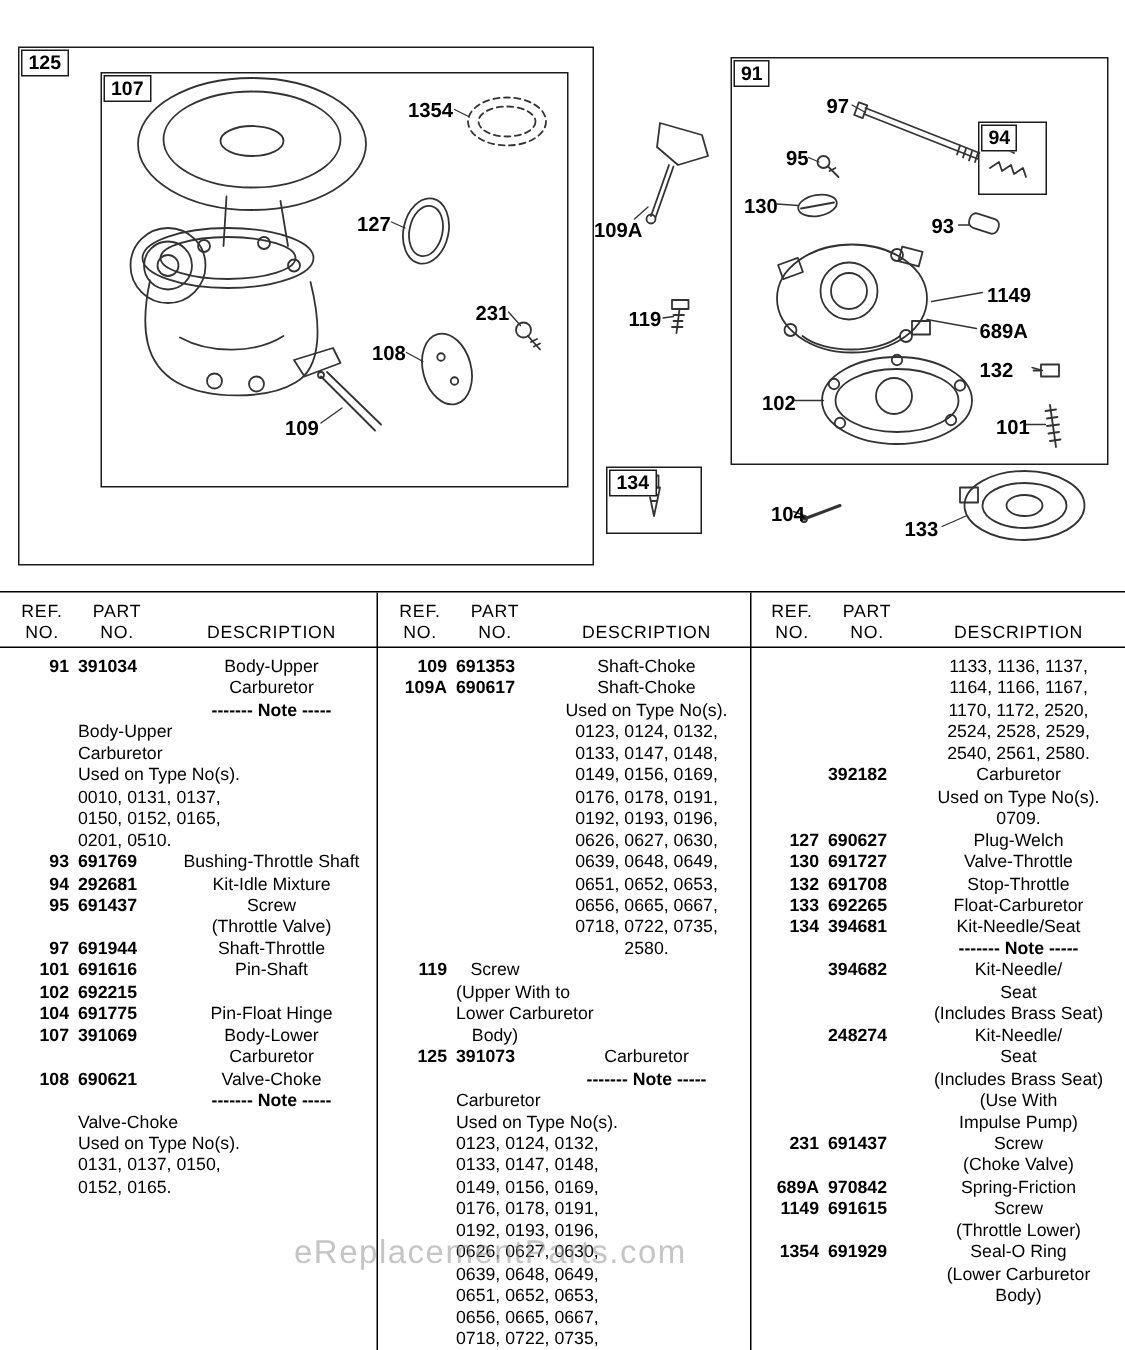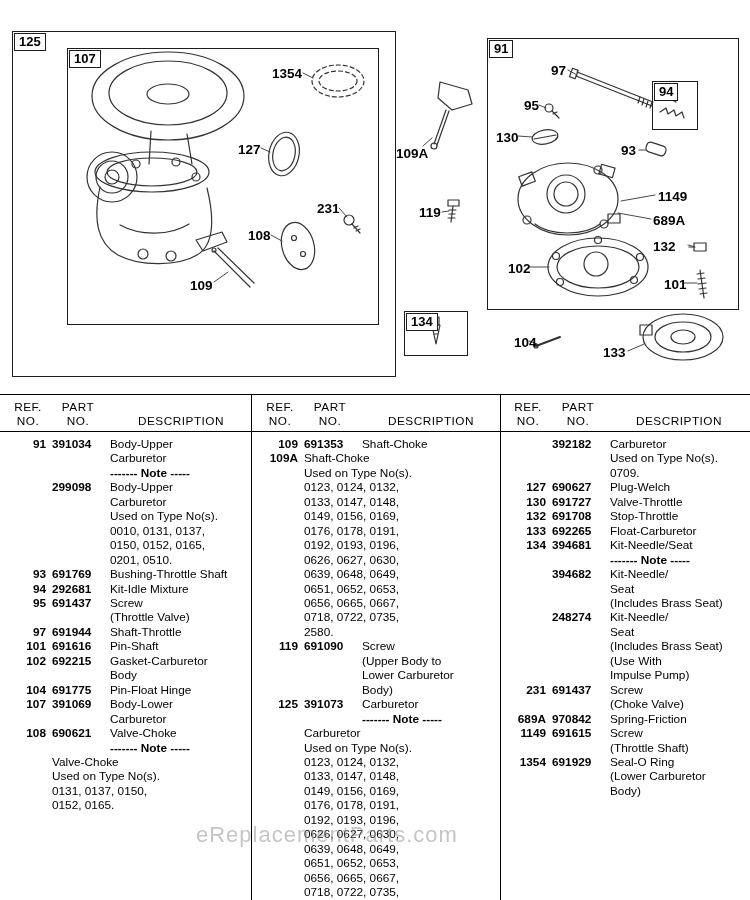--- a/index.html
+++ b/index.html
@@ -28,21 +28,21 @@
     position:absolute; left:0; top:370px; width:750px; height:530px;
     border-top:1.3px solid #000;
     font-size:11.8px; line-height:14.45px;
   }
   .vline { position:absolute; top:0; bottom:0; width:1.3px; background:#000; z-index:1; }
   .hrule { position:absolute; left:0; right:0; height:1.3px; background:#000; z-index:1; }
   .colgroup { position:absolute; top:0; }
   .trow { display:grid; grid-template-columns:36px 52px 1fr; column-gap:6px; }
   .tref  { text-align:right; font-weight:bold; white-space:nowrap; }
   .tpart { font-weight:bold; white-space:nowrap; }
-  .tdesc { white-space:nowrap; }
+  .tdesc { white-space:nowrap;text-align:center; }
   .trow.note .tdesc { font-weight:bold; }
   .thead { padding-top:5px; height:36px; }
   .thead .h { font-weight:normal; text-align:center; letter-spacing:.5px; }
   .tbody { padding-top:6px; }
   .watermark {
     position:absolute; left:196px; top:433px; z-index:6;
     font-size:22px; font-weight:normal; letter-spacing:1px;
     color:rgba(150,150,150,.55); pointer-events:none; white-space:nowrap;
   }
 </style>
@@ -281,21 +281,20 @@
           </div>
           <div class="trow note">
             <span class="tref"></span>
             <span class="tpart"></span>
             <span class="tdesc">
               <div>------- Note -----</div>
             </span>
           </div>
           <div class="trow">
             <span class="tref"></span>
-            <span class="tpart">299098</span>
             <span class="tdesc">
               <div>Body-Upper</div>
               <div>Carburetor</div>
               <div>Used on Type No(s).</div>
               <div>0010, 0131, 0137,</div>
               <div>0150, 0152, 0165,</div>
               <div>0201, 0510.</div>
             </span>
           </div>
           <div class="trow">
@@ -330,24 +329,20 @@
           <div class="trow">
             <span class="tref">101</span>
             <span class="tpart">691616</span>
             <span class="tdesc">
               <div>Pin-Shaft</div>
             </span>
           </div>
           <div class="trow">
             <span class="tref">102</span>
             <span class="tpart">692215</span>
-            <span class="tdesc">
-              <div>Gasket-Carburetor</div>
-              <div>Body</div>
-            </span>
           </div>
           <div class="trow">
             <span class="tref">104</span>
             <span class="tpart">691775</span>
             <span class="tdesc">
               <div>Pin-Float Hinge</div>
             </span>
           </div>
           <div class="trow">
             <span class="tref">107</span>
@@ -399,42 +394,42 @@
       <div class="tbody">
           <div class="trow">
             <span class="tref">109</span>
             <span class="tpart">691353</span>
             <span class="tdesc">
               <div>Shaft-Choke</div>
             </span>
           </div>
           <div class="trow">
             <span class="tref">109A</span>
+            <span class="tpart">690617</span>
             <span class="tdesc">
               <div>Shaft-Choke</div>
               <div>Used on Type No(s).</div>
               <div>0123, 0124, 0132,</div>
               <div>0133, 0147, 0148,</div>
               <div>0149, 0156, 0169,</div>
               <div>0176, 0178, 0191,</div>
               <div>0192, 0193, 0196,</div>
               <div>0626, 0627, 0630,</div>
               <div>0639, 0648, 0649,</div>
               <div>0651, 0652, 0653,</div>
               <div>0656, 0665, 0667,</div>
               <div>0718, 0722, 0735,</div>
               <div>2580.</div>
             </span>
           </div>
           <div class="trow">
             <span class="tref">119</span>
-            <span class="tpart">691090</span>
             <span class="tdesc">
               <div>Screw</div>
-              <div>(Upper Body to</div>
+              <div>(Upper With to</div>
               <div>Lower Carburetor</div>
               <div>Body)</div>
             </span>
           </div>
           <div class="trow">
             <span class="tref">125</span>
             <span class="tpart">391073</span>
             <span class="tdesc">
               <div>Carburetor</div>
             </span>
@@ -477,20 +472,27 @@
         <div class="trow">
           <span class="tref h">NO.</span>
           <span class="tpart h">NO.</span>
           <span class="tdesc h">DESCRIPTION</span>
         </div>
       </div>
       <div class="tbody">
           <div class="trow">
             <span class="tref"></span>
             <span class="tpart"></span>
+            <span class="tdesc">
+              <div>1133, 1136, 1137,</div>
+              <div>1164, 1166, 1167,</div>
+              <div>1170, 1172, 2520,</div>
+              <div>2524, 2528, 2529,</div>
+              <div>2540, 2561, 2580.</div>
+            </span>
           </div>
           <div class="trow">
             <span class="tref"></span>
             <span class="tpart">392182</span>
             <span class="tdesc">
               <div>Carburetor</div>
               <div>Used on Type No(s).</div>
               <div>0709.</div>
             </span>
           </div>
@@ -569,21 +571,21 @@
             <span class="tpart">970842</span>
             <span class="tdesc">
               <div>Spring-Friction</div>
             </span>
           </div>
           <div class="trow">
             <span class="tref">1149</span>
             <span class="tpart">691615</span>
             <span class="tdesc">
               <div>Screw</div>
-              <div>(Throttle Shaft)</div>
+              <div>(Throttle Lower)</div>
             </span>
           </div>
           <div class="trow">
             <span class="tref">1354</span>
             <span class="tpart">691929</span>
             <span class="tdesc">
               <div>Seal-O Ring</div>
               <div>(Lower Carburetor</div>
               <div>Body)</div>
             </span>

